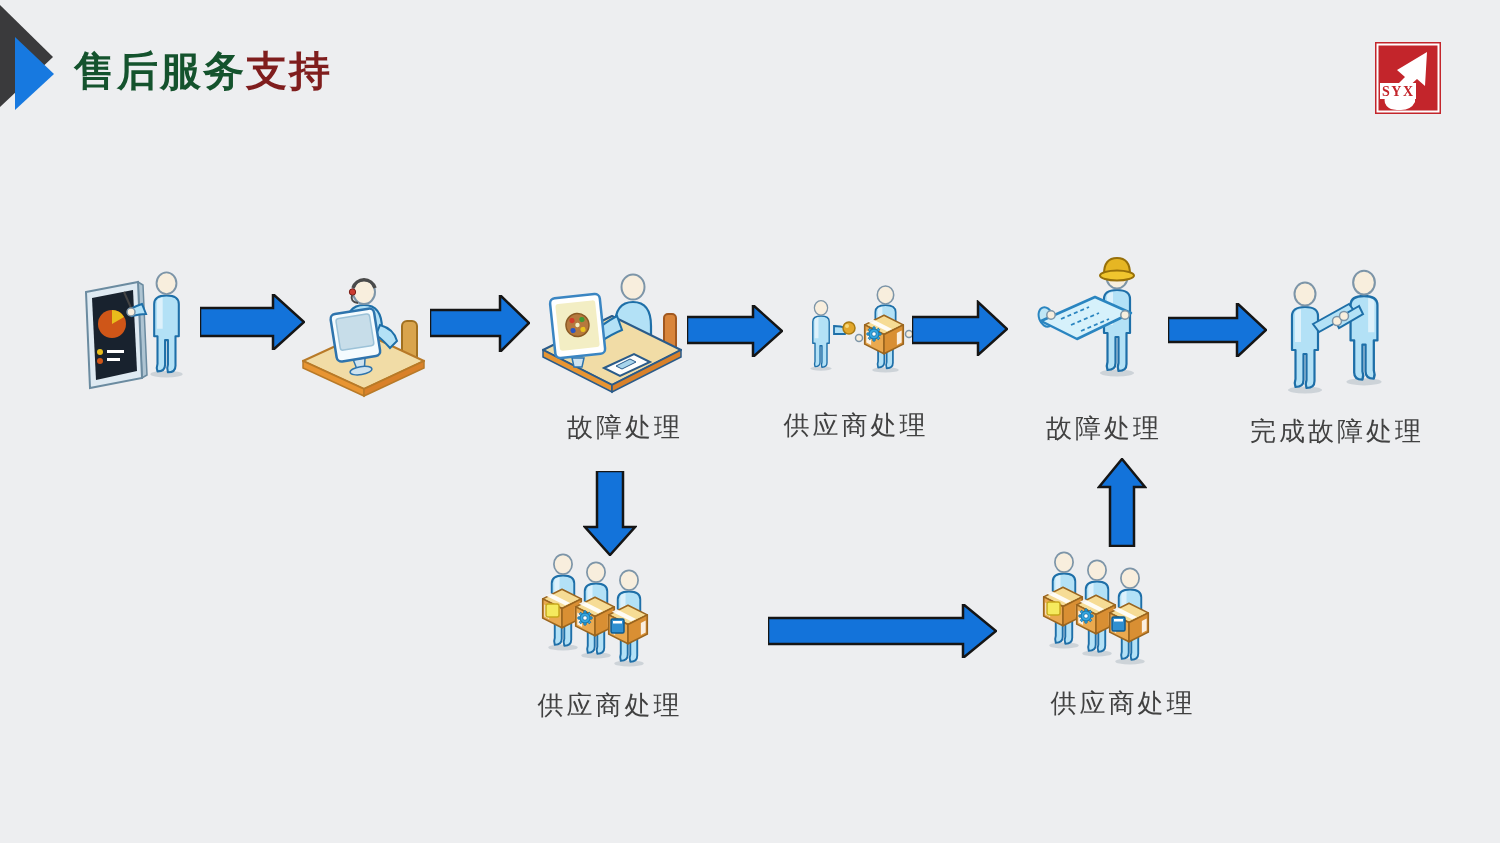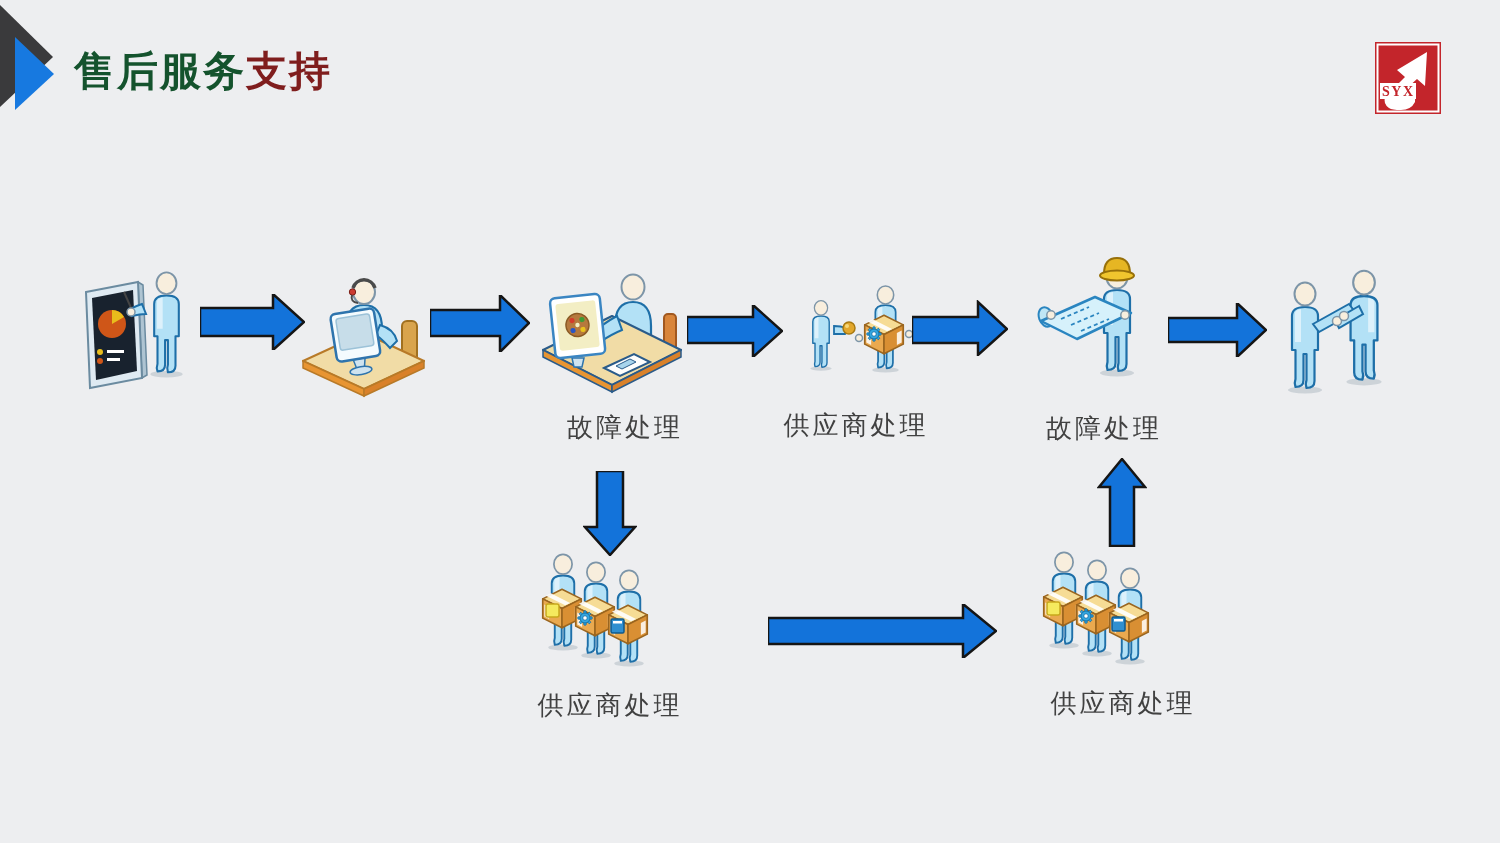--- a/index.html
+++ b/index.html
@@ -182,20 +182,21 @@
   <svg class="icon" style="left:48px;top:0" width="120" height="145" viewBox="0 0 120 145">
     <use href="#person" x="0" y="22" width="60" height="114"></use>
     <g transform="translate(120,0) scale(-1,1)">
       <use href="#person" x="0" y="10" width="62" height="118"></use>
     </g>
     <path d="M38,66 L74,46 L80,54 L44,74 Z" fill="#b3e1f6" stroke="#1e6fa8" stroke-width="2"></path>
     <path d="M84,48 L60,62 L64,70 L88,56 Z" fill="#b3e1f6" stroke="#1e6fa8" stroke-width="2"></path>
     <circle cx="62" cy="63" r="4.5" fill="#f8eedd" stroke="#7d95a8" stroke-width="1.5"></circle>
     <circle cx="69" cy="58" r="4.5" fill="#f8eedd" stroke="#7d95a8" stroke-width="1.5"></circle>
   </svg>
+  <div class="label" style="top:156px">完成故障处理</div>
 </div>
 
 <div class="node" style="left:520px;top:550px;width:180px;height:170px">
   <svg class="icon" style="left:17px;top:2px" width="148" height="130" viewBox="0 0 148 130">
     <use href="#person" x="0" y="0" width="52" height="99"></use>
     <use href="#box" x="-1" y="34" width="52" height="45"></use>
     <rect x="9" y="52" width="13" height="13" rx="2" fill="#f5ea5e" stroke="#c8a81c" stroke-width="1.5"></rect>
     <use href="#person" x="33" y="8" width="52" height="99"></use>
     <use href="#box" x="32" y="42" width="52" height="45"></use>
     <use href="#gear" x="40" y="58" width="16" height="16"></use>

